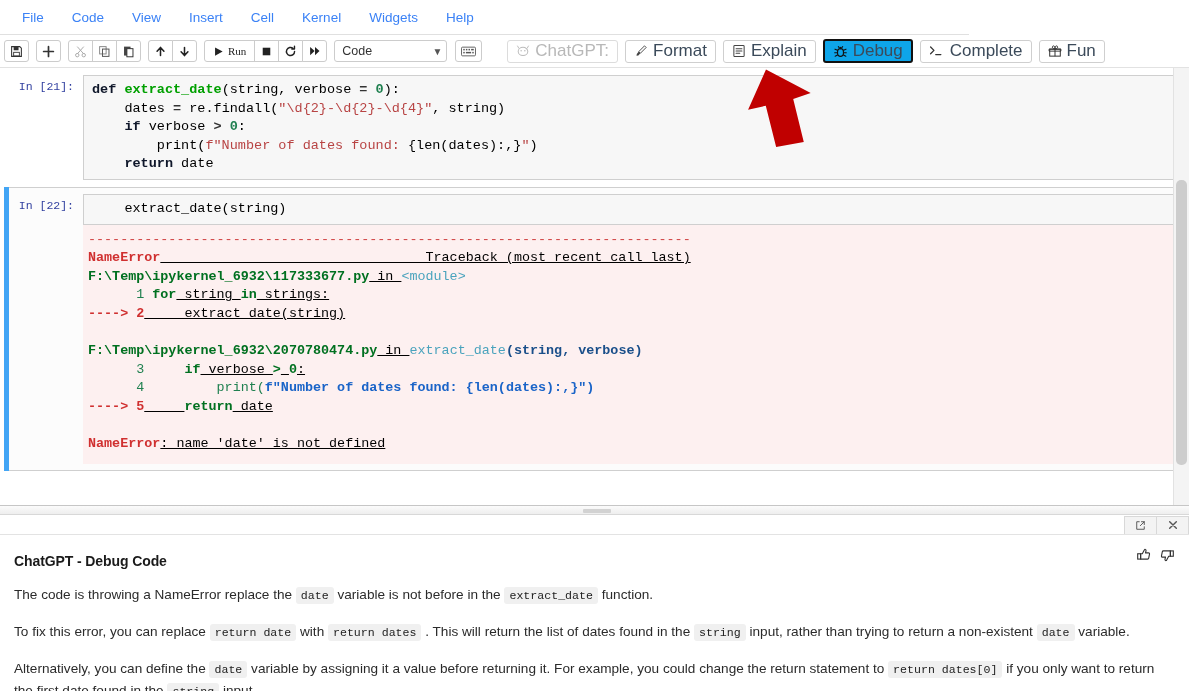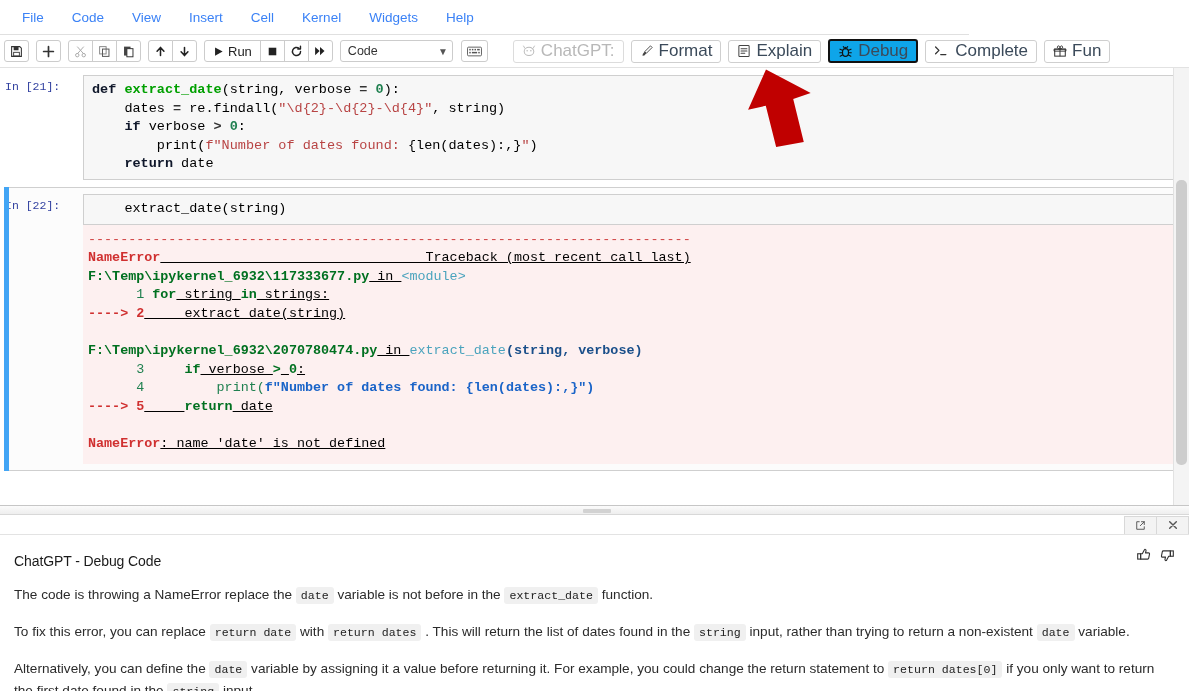--- a/index.html
+++ b/index.html
@@ -41,21 +41,21 @@
     display: flex; align-items: center; justify-content: center;
     margin: 0; padding: 0 5px; cursor: pointer;
     font-size: 12px; color: #333;
   }
   .tb-group .tb-btn { border-radius: 0; margin-left: -1px; }
   .tb-group .tb-btn:first-child { border-radius: 3px 0 0 3px; margin-left: 0; }
   .tb-group .tb-btn:last-child { border-radius: 0 3px 3px 0; }
   .tb-group.single .tb-btn { border-radius: 3px; }
   .tb-btn svg { display: block; }
   .tb-btn.run { padding: 0 8px; gap: 4px; }
-  .tb-btn.run .lbl { font-size: 13px; color: #222; }
+  .tb-btn.run .lbl { font-size: 11px; color: #222; font-family: Liberation Serif, serif; }
 
   .tb-select {
     height: 22px; width: 113px; box-sizing: border-box;
     border: 1px solid #ccc; border-radius: 3px; background: #fff;
     font-size: 12.5px; color: #333; padding: 0 4px 0 7px;
     display: flex; align-items: center; justify-content: space-between;
     margin-right: 8px; cursor: pointer;
   }
   .tb-select .caret { color: #555; font-size: 10px; }
 
@@ -87,21 +87,21 @@
   }
   .cell.selected {
     border: 1px solid #cfcfcf; background: #fcfcfc;
   }
   .cell.selected .selbar {
     position: absolute; left: -1px; top: -1px; bottom: -1px; width: 5px;
     background: #42a5f5;
   }
   .cell-row { display: flex; align-items: flex-start; }
   .prompt {
-    width: 78px; flex: 0 0 78px; padding-right: 9px;
+    width: 78px; flex: 0 0 78px; text-align: right; padding-right: 9px;
     box-sizing: border-box;
     font-family: "Liberation Mono", monospace; font-size: 11.5px;
     color: #303f9f; padding-top: 5px; user-select: none;
   }
   .input-area {
     flex: 1 1 auto; background: #f7f7f7; border: 1px solid #cfcfcf;
     padding: 5px 4px 5px 8px; box-sizing: border-box;
     font-family: "Liberation Mono", monospace; font-size: 13.5px;
     line-height: 18.6px; color: #000; white-space: pre; overflow: hidden;
   }
@@ -169,21 +169,21 @@
     border: 1px solid #d8d8d8; background: #f3f3f3;
     display: flex; align-items: center; justify-content: center;
     cursor: pointer; color: #555; font-size: 11px; margin-left: -1px;
   }
   .gpt-underline {
     position: absolute; left: 0; top: 19px; width: 1189px;
     border-top: 1px solid #e3e3e3;
   }
   .gpt-body { position: absolute; left: 0; top: 20px; right: 0; bottom: 0; padding: 0 14px; }
   .gpt-head {
-    font-size: 14px; font-weight: normal; color: #1a1a1a;
+    font-size: 14px; font-weight: bold; color: #1a1a1a;
     margin: 18px 0 0 0; letter-spacing: -0.1px;
   }
   .gpt-para {
     font-size: 13.6px; color: #2b2b2b; line-height: 21px;
     margin: 15px 0 0 0; max-width: 1165px;
   }
   .gpt-para code {
     font-family: "Liberation Mono", monospace; font-size: 11.6px;
     background: #f0f0f0; border-radius: 3px; padding: 2px 5px;
     color: #222; white-space: nowrap;

